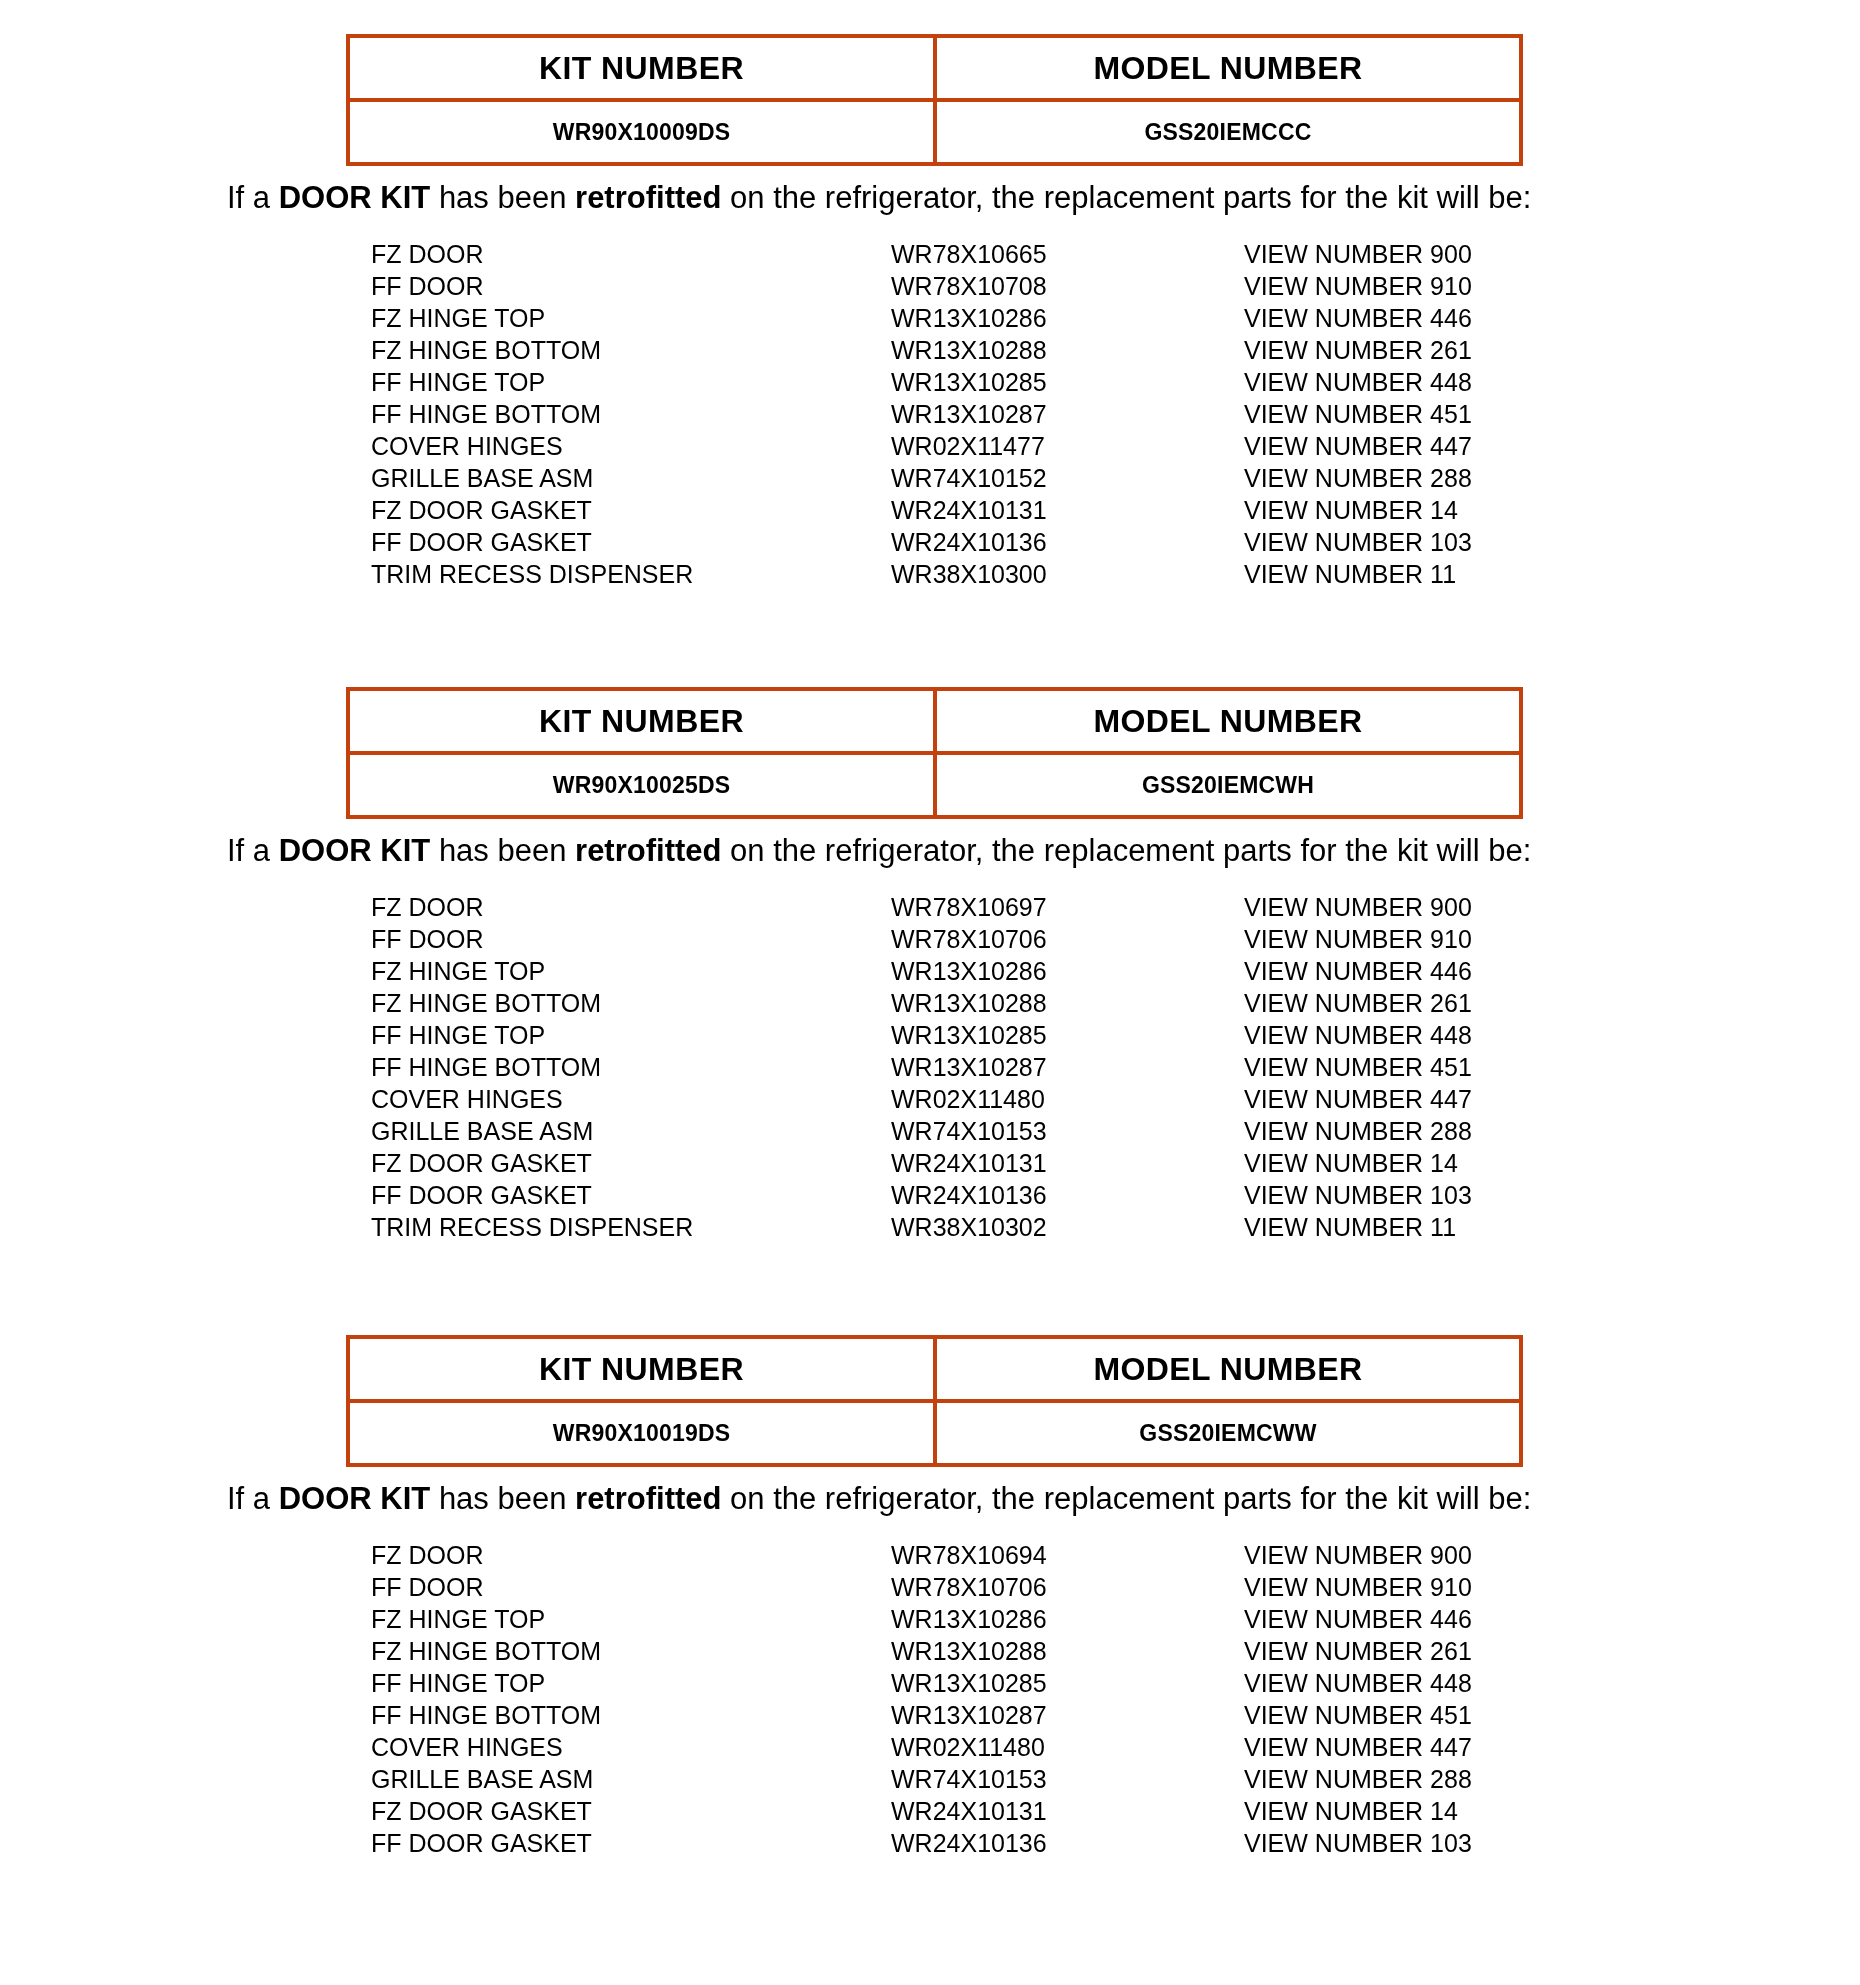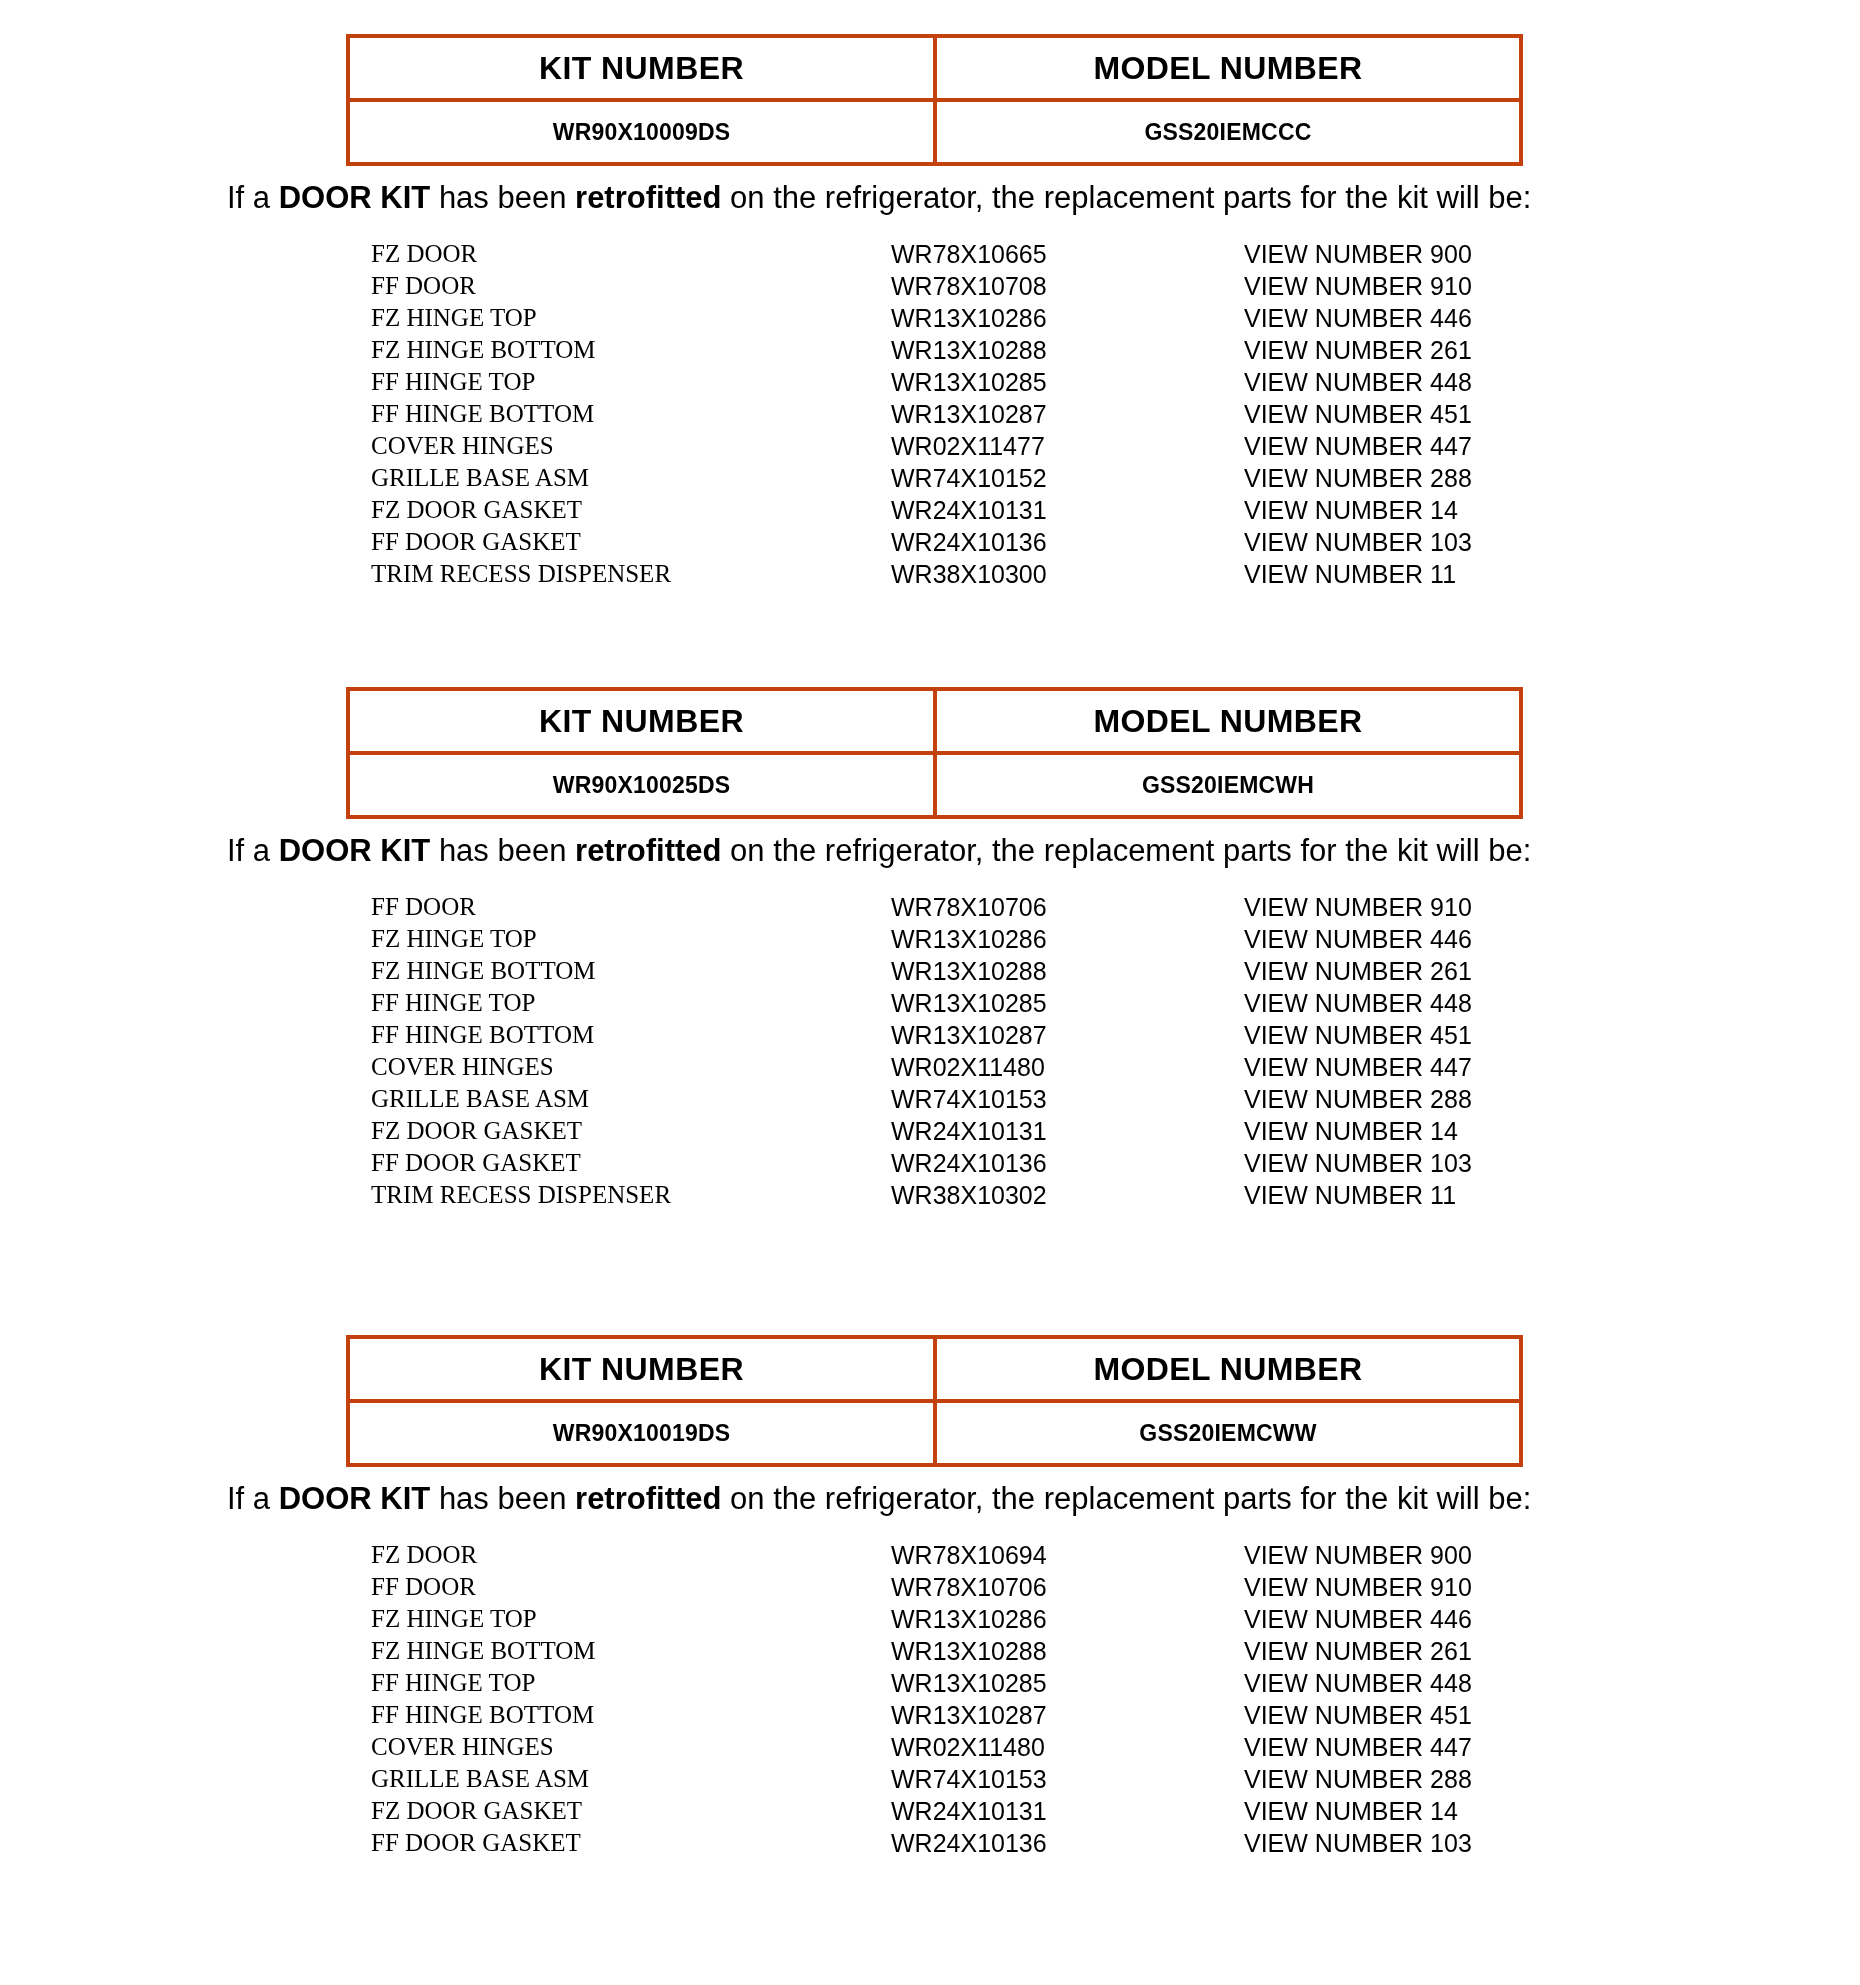--- a/index.html
+++ b/index.html
@@ -77,21 +77,21 @@
     display: block;
     height: 32px;
     font-size: 25px;
     line-height: 32px;
     white-space: nowrap;
   }
   .parts-row > span {
     display: inline-block;
     vertical-align: top;
   }
-  .p-desc { width: 484px; font-family: Liberation Serif, serif; }
+  .p-desc { width: 484px; }
   .p-num  { width: 353px; margin-left: 36px; }
   .p-view { width: 321px; }
 </style>
 </head>
 <body>
 
 <div class="page">
   <div id="sections-root">
       <div class="kit-section" style="top: 34px;">
         <table class="kit-table">
@@ -133,20 +133,21 @@
           </thead>
           <tbody>
             <tr>
               <td class="col-kit">WR90X10025DS</td>
               <td class="col-model">GSS20IEMCWH</td>
             </tr>
           </tbody>
         </table>
         <div class="retrofit-line"><span>If a </span><b>DOOR KIT</b><span> has been </span><b>retrofitted</b><span> on the refrigerator, the replacement parts for the kit will be:</span></div>
         <div class="parts-list">
+          <div class="parts-row"><span class="p-desc">FZ DOOR</span><span class="p-num">WR78X10697</span><span class="p-view">VIEW NUMBER 900</span></div>
           <div class="parts-row"><span class="p-desc">FF DOOR</span><span class="p-num">WR78X10706</span><span class="p-view">VIEW NUMBER 910</span></div>
           <div class="parts-row"><span class="p-desc">FZ HINGE TOP</span><span class="p-num">WR13X10286</span><span class="p-view">VIEW NUMBER 446</span></div>
           <div class="parts-row"><span class="p-desc">FZ HINGE BOTTOM</span><span class="p-num">WR13X10288</span><span class="p-view">VIEW NUMBER 261</span></div>
           <div class="parts-row"><span class="p-desc">FF HINGE TOP</span><span class="p-num">WR13X10285</span><span class="p-view">VIEW NUMBER 448</span></div>
           <div class="parts-row"><span class="p-desc">FF HINGE BOTTOM</span><span class="p-num">WR13X10287</span><span class="p-view">VIEW NUMBER 451</span></div>
           <div class="parts-row"><span class="p-desc">COVER HINGES</span><span class="p-num">WR02X11480</span><span class="p-view">VIEW NUMBER 447</span></div>
           <div class="parts-row"><span class="p-desc">GRILLE BASE ASM</span><span class="p-num">WR74X10153</span><span class="p-view">VIEW NUMBER 288</span></div>
           <div class="parts-row"><span class="p-desc">FZ DOOR GASKET</span><span class="p-num">WR24X10131</span><span class="p-view">VIEW NUMBER 14</span></div>
           <div class="parts-row"><span class="p-desc">FF DOOR GASKET</span><span class="p-num">WR24X10136</span><span class="p-view">VIEW NUMBER 103</span></div>
           <div class="parts-row"><span class="p-desc">TRIM RECESS DISPENSER</span><span class="p-num">WR38X10302</span><span class="p-view">VIEW NUMBER 11</span></div>

